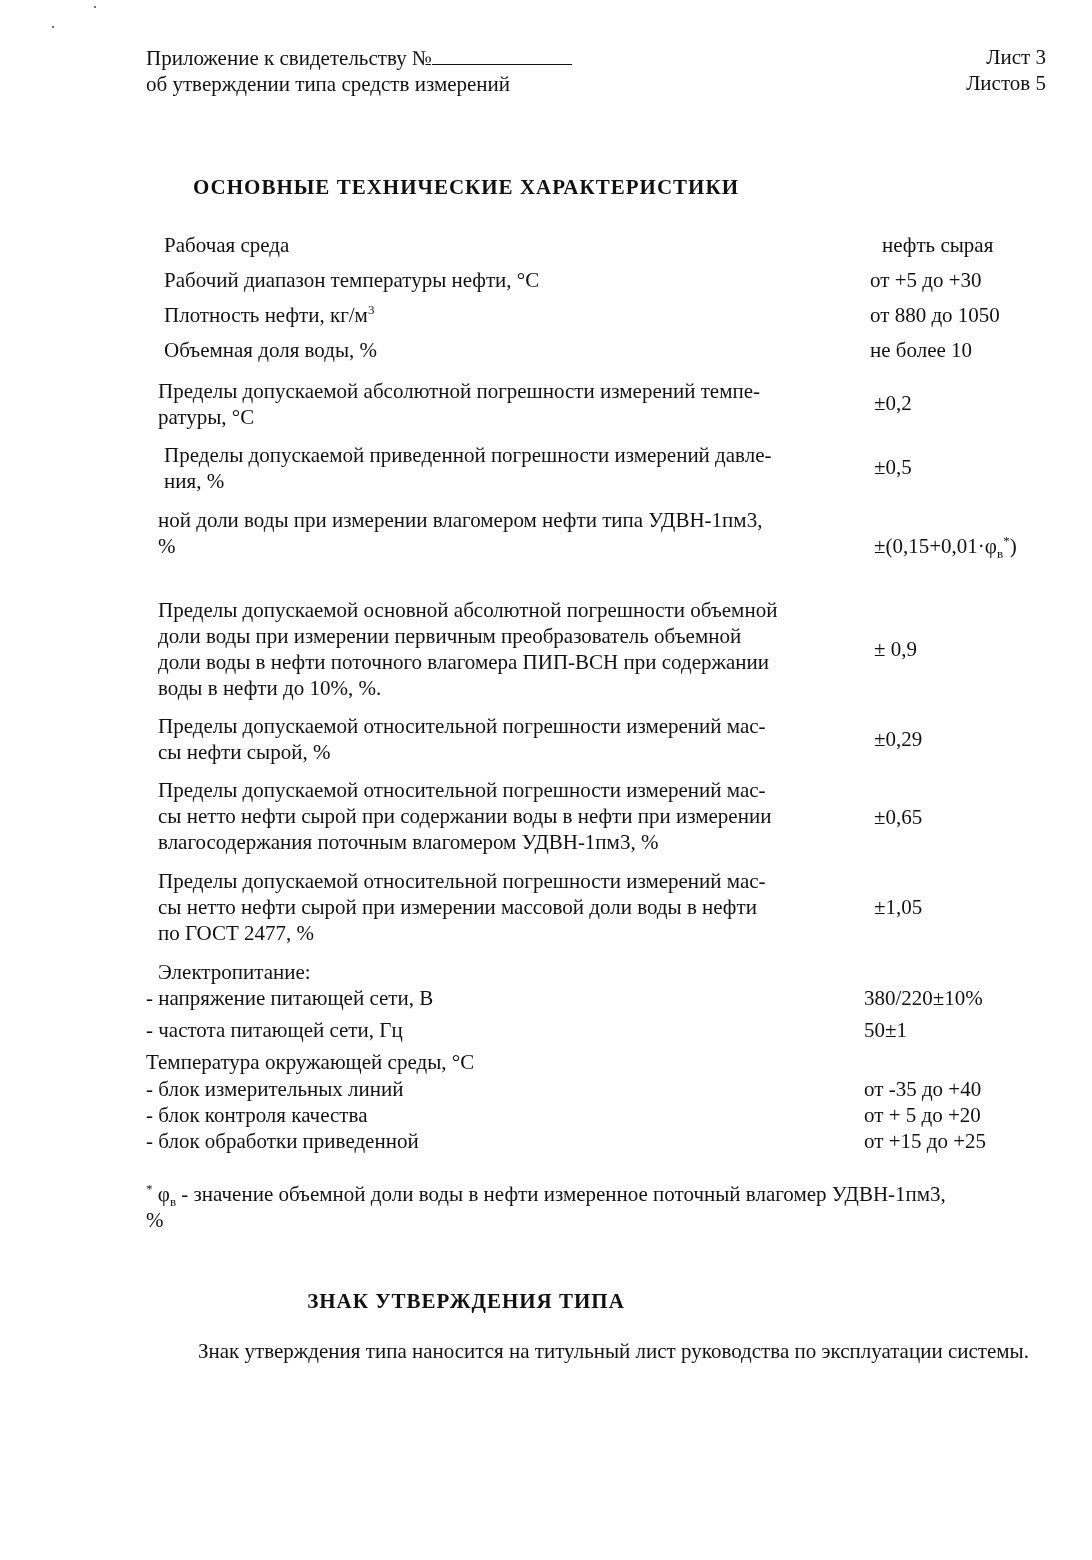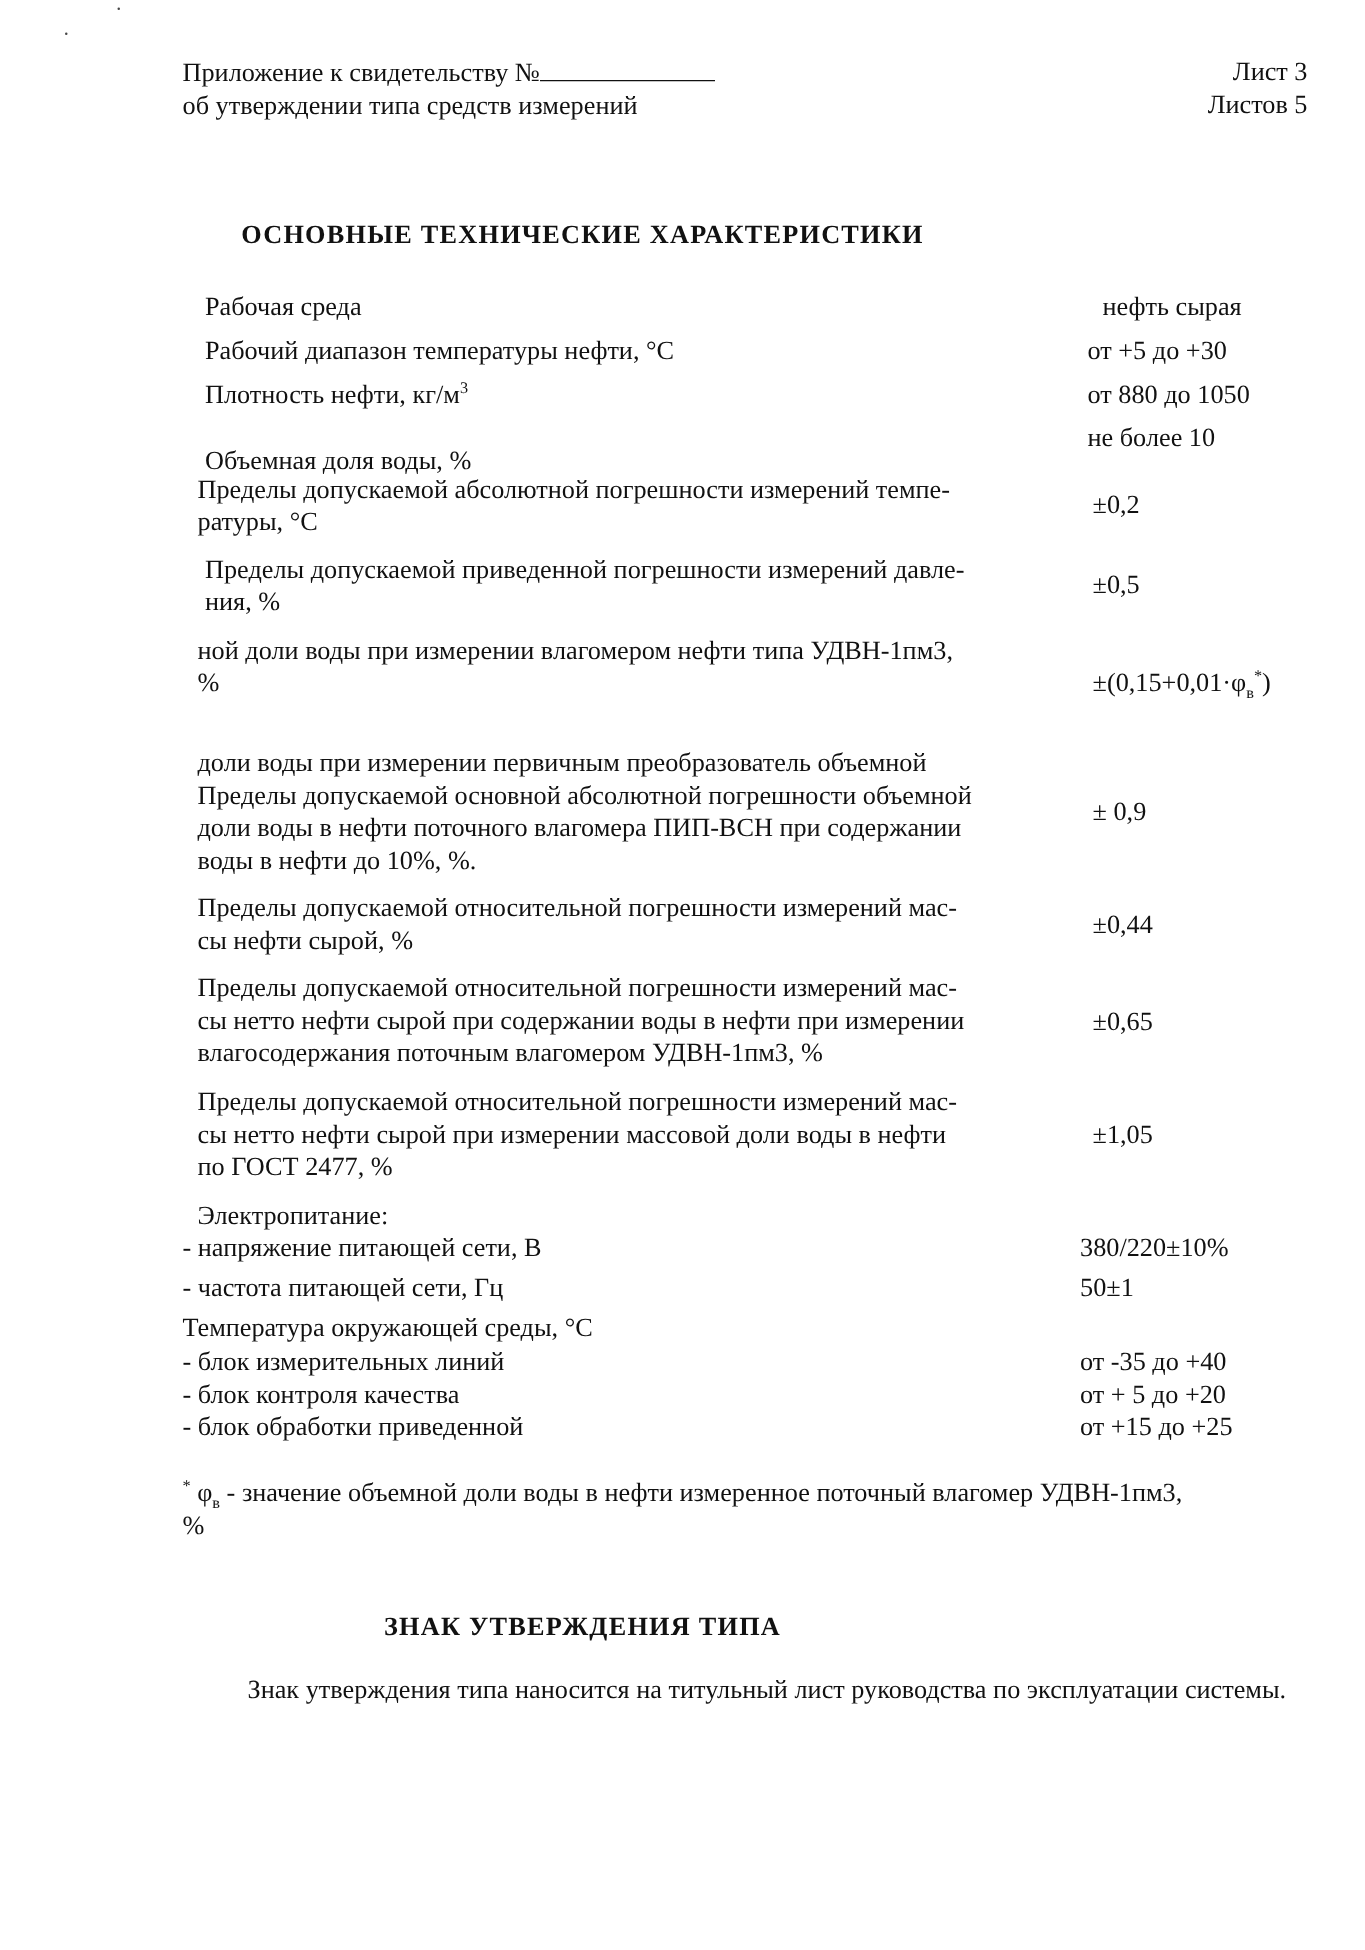--- a/index.html
+++ b/index.html
@@ -39,21 +39,21 @@
 
 <div class="label" style="left:164px;top:232px;">Рабочая среда</div>
 <div class="value" style="left:882px;top:232px;">нефть сырая</div>
 
 <div class="label" style="left:164px;top:267px;">Рабочий диапазон температуры нефти, °С</div>
 <div class="value" style="left:870px;top:267px;">от +5 до +30</div>
 
 <div class="label" style="left:164px;top:302px;"><span>Плотность нефти, кг/м</span><sup>3</sup></div>
 <div class="value" style="left:870px;top:302px;">от 880 до 1050</div>
 
-<div class="label" style="left:164px;top:337px;margin-top:18px;">Объемная доля воды, %</div>
+<div class="label" style="left:164px;top:337px;">Объемная доля воды, %</div>
 <div class="value" style="left:870px;top:337px;">не более 10</div>
 
 <div class="label" style="left:158px;top:378px;">
   <div>Пределы допускаемой абсолютной погрешности измерений темпе-</div>
     <div>ратуры, °С</div>
 </div>
 <div class="value" style="left:874px;top:390px;">±0,2</div>
 
 <div class="label" style="left:164px;top:442px;">
   <div>Пределы допускаемой приведенной погрешности измерений давле-</div>
@@ -61,32 +61,32 @@
 </div>
 <div class="value" style="left:874px;top:454px;">±0,5</div>
 
 <div class="label" style="left:158px;top:507px;">
     <div>ной доли воды при измерении влагомером нефти типа УДВН-1пм3,</div>
     <div>%</div>
 </div>
 <div class="value" style="left:874px;top:533px;"><span>±(0,15+0,01·φ</span><sub>в</sub><sup>*</sup><span>)</span></div>
 
 <div class="label" style="left:158px;top:597px;">
-  <div>доли воды при измерении первичным  преобразователь  объемной</div>
-    <div>Пределы допускаемой основной абсолютной погрешности объемной</div>
+  <div>Пределы допускаемой основной абсолютной погрешности объемной</div>
+    <div>доли воды при измерении первичным  преобразователь  объемной</div>
     <div>доли воды в нефти поточного влагомера ПИП-ВСН при содержании</div>
     <div>воды в нефти до 10%, %.</div>
 </div>
 <div class="value" style="left:874px;top:636px;">± 0,9</div>
 
 <div class="label" style="left:158px;top:713px;">
   <div>Пределы допускаемой относительной погрешности измерений мас-</div>
     <div>сы нефти сырой, %</div>
 </div>
-<div class="value" style="left:874px;top:726px;">±0,44</div>
+<div class="value" style="left:874px;top:726px;">±0,29</div>
 
 <div class="label" style="left:158px;top:777px;">
   <div>Пределы допускаемой относительной погрешности измерений мас-</div>
     <div>сы нетто нефти сырой при содержании воды в нефти при измерении</div>
     <div>влагосодержания поточным влагомером УДВН-1пм3, %</div>
 </div>
 <div class="value" style="left:874px;top:804px;">±0,65</div>
 
 <div class="label" style="left:158px;top:868px;">
   <div>Пределы допускаемой относительной погрешности измерений мас-</div>

